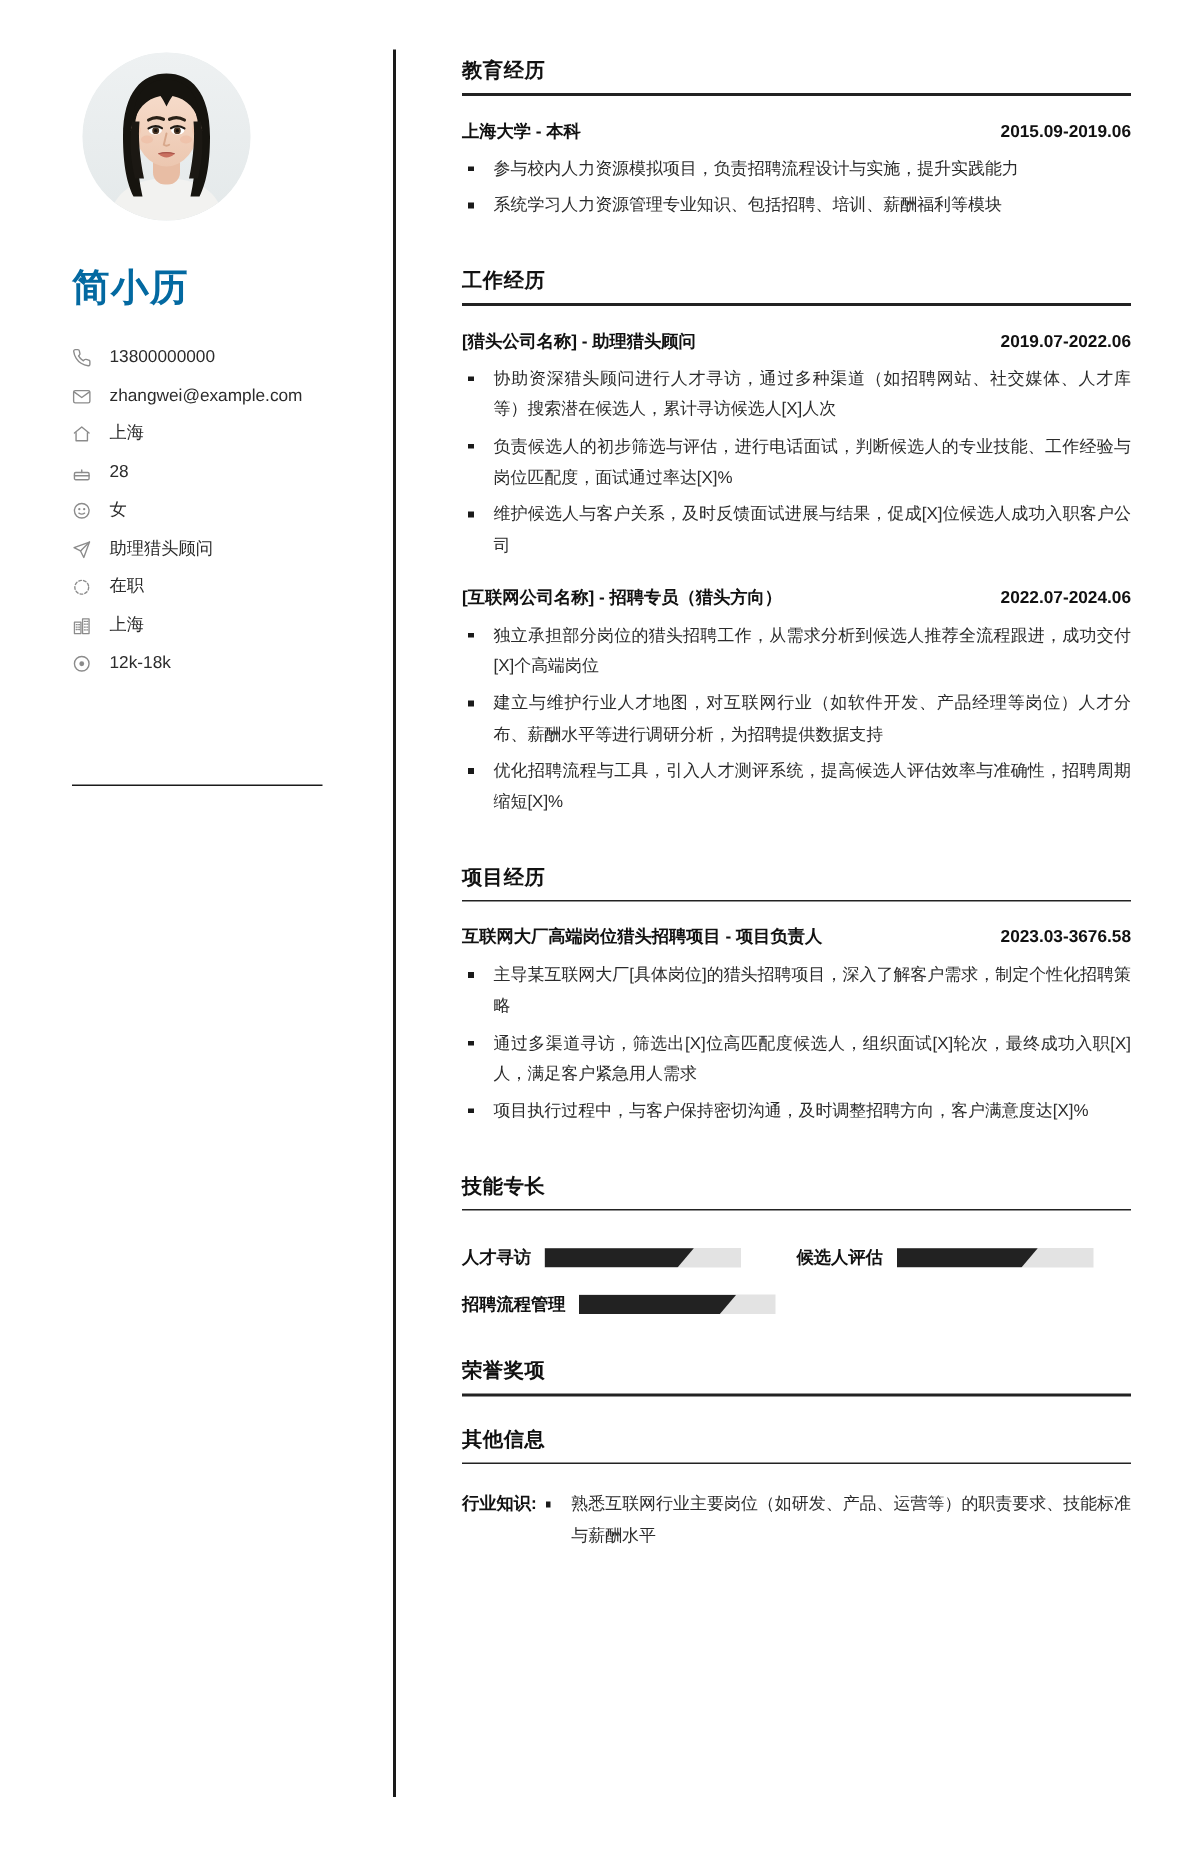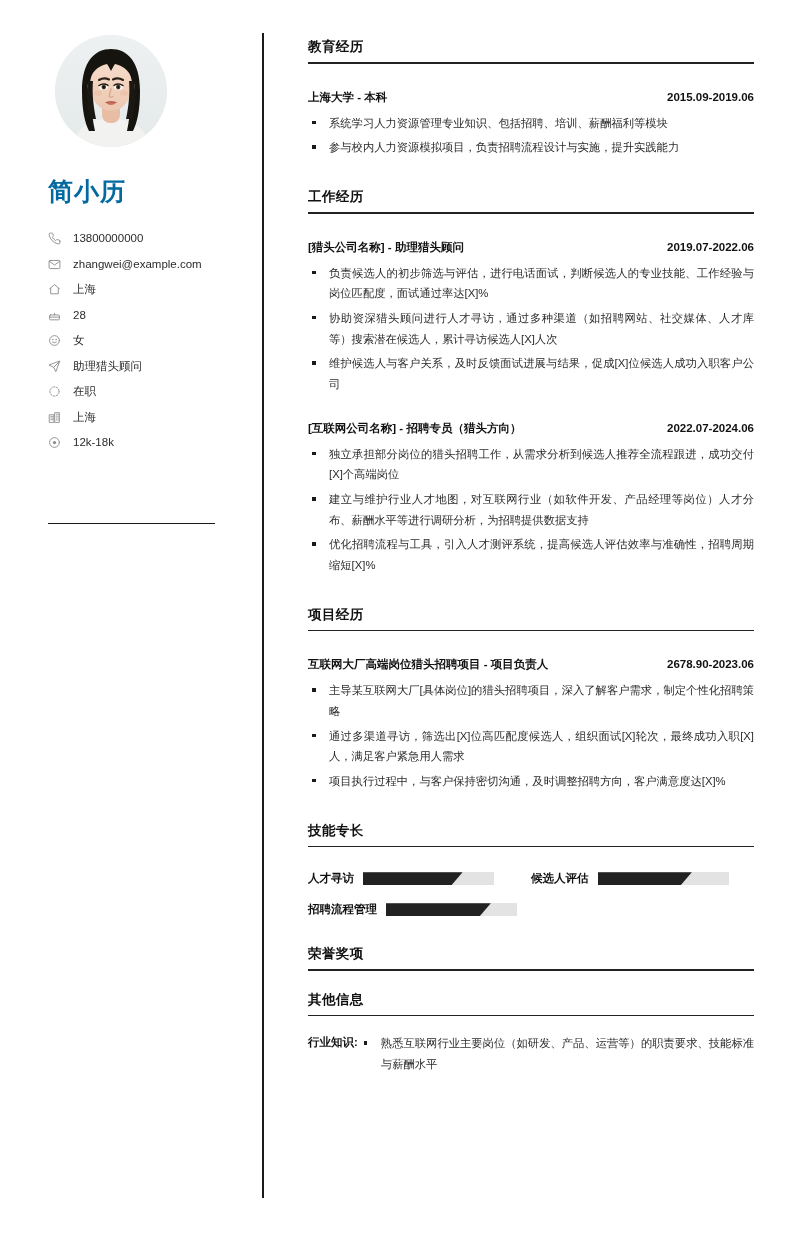--- a/index.html
+++ b/index.html
@@ -118,21 +118,21 @@
     color: #111;
     letter-spacing: 0.4px;
     padding-bottom: 6px;
   }
   .sec-rule {
     width: 100%;
     height: 1.6px;
     background: #222;
   }
 
-  .entry { margin-top: 26px; }
+  .entry { margin-top: 16px; }
   .entry-head {
     display: flex;
     justify-content: space-between;
     align-items: baseline;
     margin-bottom: 8px;
   }
   .entry-title {
     font-size: 11.5px;
     font-weight: 700;
     color: #111;
@@ -415,40 +415,40 @@
     <section class="section">
       <div class="sec-heading">教育经历</div>
       <div class="sec-rule"></div>
 
       <div class="entry">
         <div class="entry-head">
           <span class="entry-title">上海大学 - 本科</span>
           <span class="entry-date">2015.09-2019.06</span>
         </div>
         <ul class="bullets">
+          <li class="bullet">参与校内人力资源模拟项目，负责招聘流程设计与实施，提升实践能力</li>
           <li class="bullet">系统学习人力资源管理专业知识、包括招聘、培训、薪酬福利等模块</li>
-          <li class="bullet">参与校内人力资源模拟项目，负责招聘流程设计与实施，提升实践能力</li>
         </ul>
       </div>
     </section>
 
     <div class="gap-after-section"></div>
 
     <section class="section">
       <div class="sec-heading">工作经历</div>
       <div class="sec-rule"></div>
 
       <div class="entry">
         <div class="entry-head">
           <span class="entry-title">[猎头公司名称] - 助理猎头顾问</span>
           <span class="entry-date">2019.07-2022.06</span>
         </div>
         <ul class="bullets">
+          <li class="bullet">协助资深猎头顾问进行人才寻访，通过多种渠道（如招聘网站、社交媒体、人才库等）搜索潜在候选人，累计寻访候选人[X]人次</li>
           <li class="bullet">负责候选人的初步筛选与评估，进行电话面试，判断候选人的专业技能、工作经验与岗位匹配度，面试通过率达[X]%</li>
-          <li class="bullet">协助资深猎头顾问进行人才寻访，通过多种渠道（如招聘网站、社交媒体、人才库等）搜索潜在候选人，累计寻访候选人[X]人次</li>
           <li class="bullet">维护候选人与客户关系，及时反馈面试进展与结果，促成[X]位候选人成功入职客户公司</li>
         </ul>
       </div>
 
       <div class="entry">
         <div class="entry-head">
           <span class="entry-title">[互联网公司名称] - 招聘专员（猎头方向）</span>
           <span class="entry-date">2022.07-2024.06</span>
         </div>
         <ul class="bullets">
@@ -461,21 +461,21 @@
 
     <div class="gap-after-section"></div>
 
     <section class="section">
       <div class="sec-heading">项目经历</div>
       <div class="sec-rule"></div>
 
       <div class="entry">
         <div class="entry-head">
           <span class="entry-title">互联网大厂高端岗位猎头招聘项目 - 项目负责人</span>
-          <span class="entry-date">2678.90-2023.06</span>
+          <span class="entry-date">2023.03-3676.58</span>
         </div>
         <ul class="bullets">
           <li class="bullet">主导某互联网大厂[具体岗位]的猎头招聘项目，深入了解客户需求，制定个性化招聘策略</li>
           <li class="bullet">通过多渠道寻访，筛选出[X]位高匹配度候选人，组织面试[X]轮次，最终成功入职[X]人，满足客户紧急用人需求</li>
           <li class="bullet">项目执行过程中，与客户保持密切沟通，及时调整招聘方向，客户满意度达[X]%</li>
         </ul>
       </div>
 
     </section>
 

